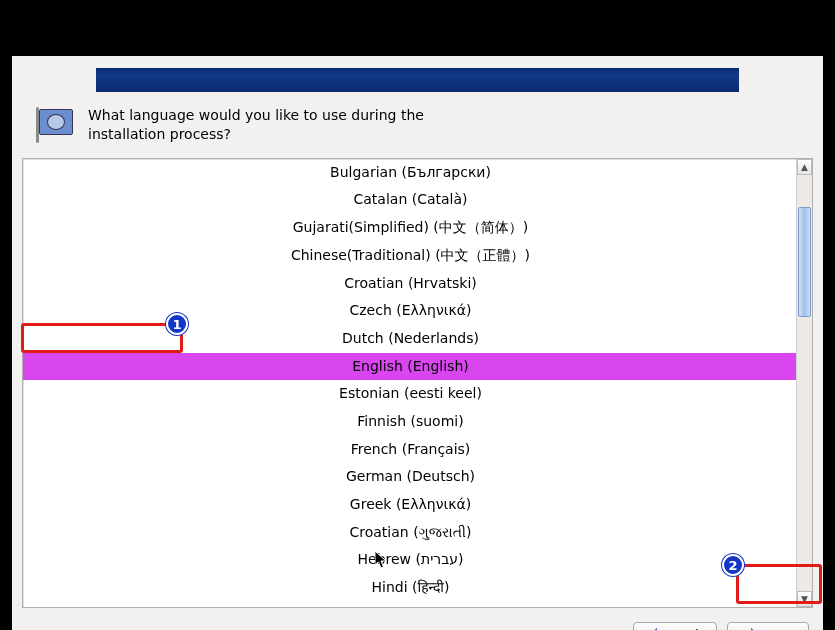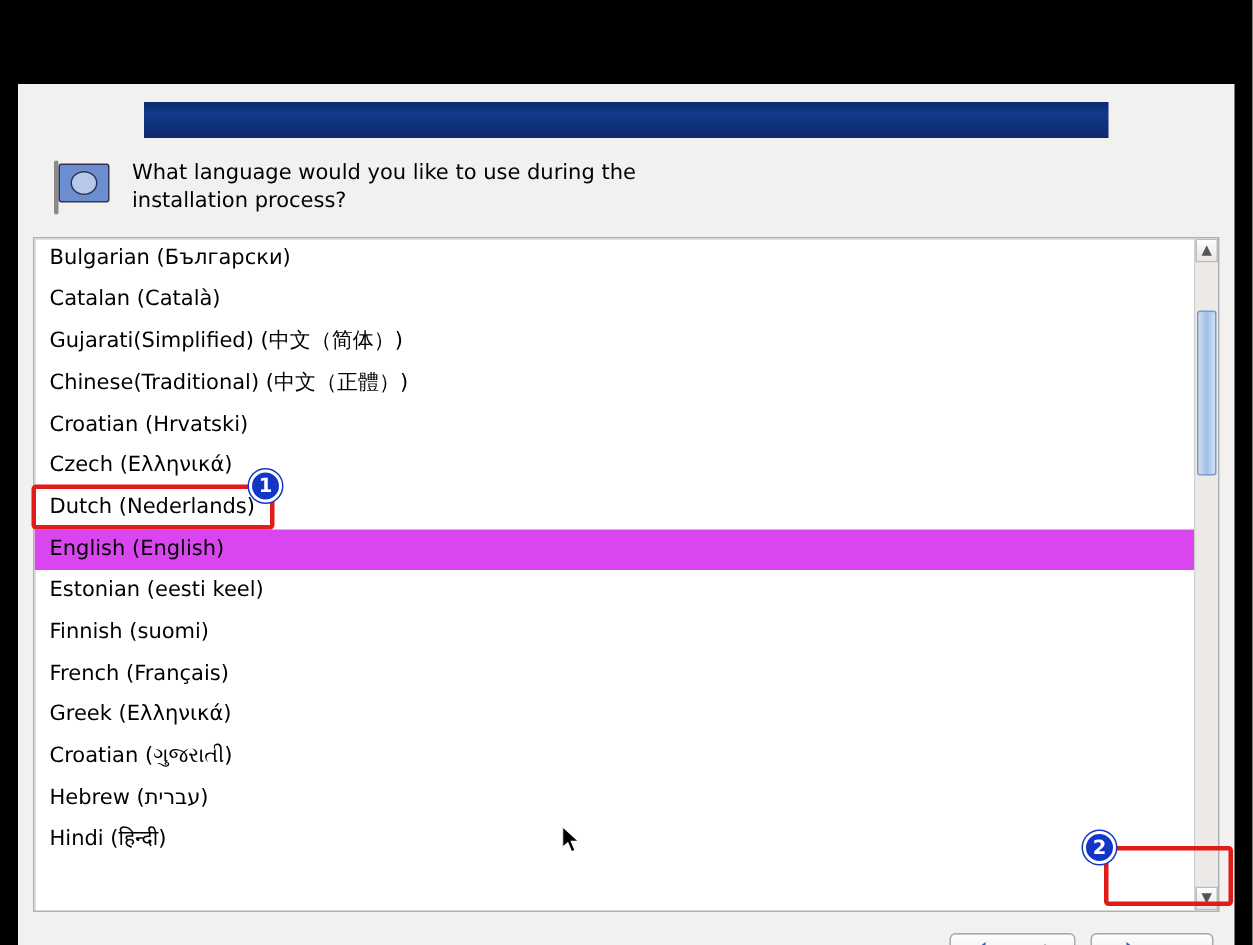--- a/index.html
+++ b/index.html
@@ -72,20 +72,21 @@
       border: 1px solid #b0b0b0;
       box-shadow: inset 1px 1px 0 #e0e0e0;
       display: flex;
       overflow: hidden;
       position: relative;
     }
     .list {
       flex: 1;
       overflow: hidden;
       padding: 0;
+      text-align: center;
     }
     .list-item {
       padding: 3px 8px 3px 10px;
       cursor: pointer;
       line-height: 1.55;
       white-space: nowrap;
     }
     .list-item.selected {
       background: #d946ef;
       color: #000;
@@ -209,20 +210,21 @@
         <div class="list-item">Catalan (Català)</div>
         <div class="list-item">Gujarati(Simplified) (中文（简体）)</div>
         <div class="list-item">Chinese(Traditional) (中文（正體）)</div>
         <div class="list-item">Croatian (Hrvatski)</div>
         <div class="list-item">Czech (Ελληνικά)</div>
         <div class="list-item">Dutch (Nederlands)</div>
         <div class="list-item selected">English (English)</div>
         <div class="list-item">Estonian (eesti keel)</div>
         <div class="list-item">Finnish (suomi)</div>
         <div class="list-item">French (Français)</div>
+        <div class="list-item">German (Deutsch)</div>
         <div class="list-item">Greek (Ελληνικά)</div>
         <div class="list-item">Croatian (ગુજરાતી)</div>
         <div class="list-item">Hebrew (עברית)</div>
         <div class="list-item">Hindi (हिन्दी)</div>
       </div>
     <div class="scrollbar">
       <div class="sb-btn">▲</div>
       <div class="sb-track">
         <div class="sb-thumb"></div>
       </div>

